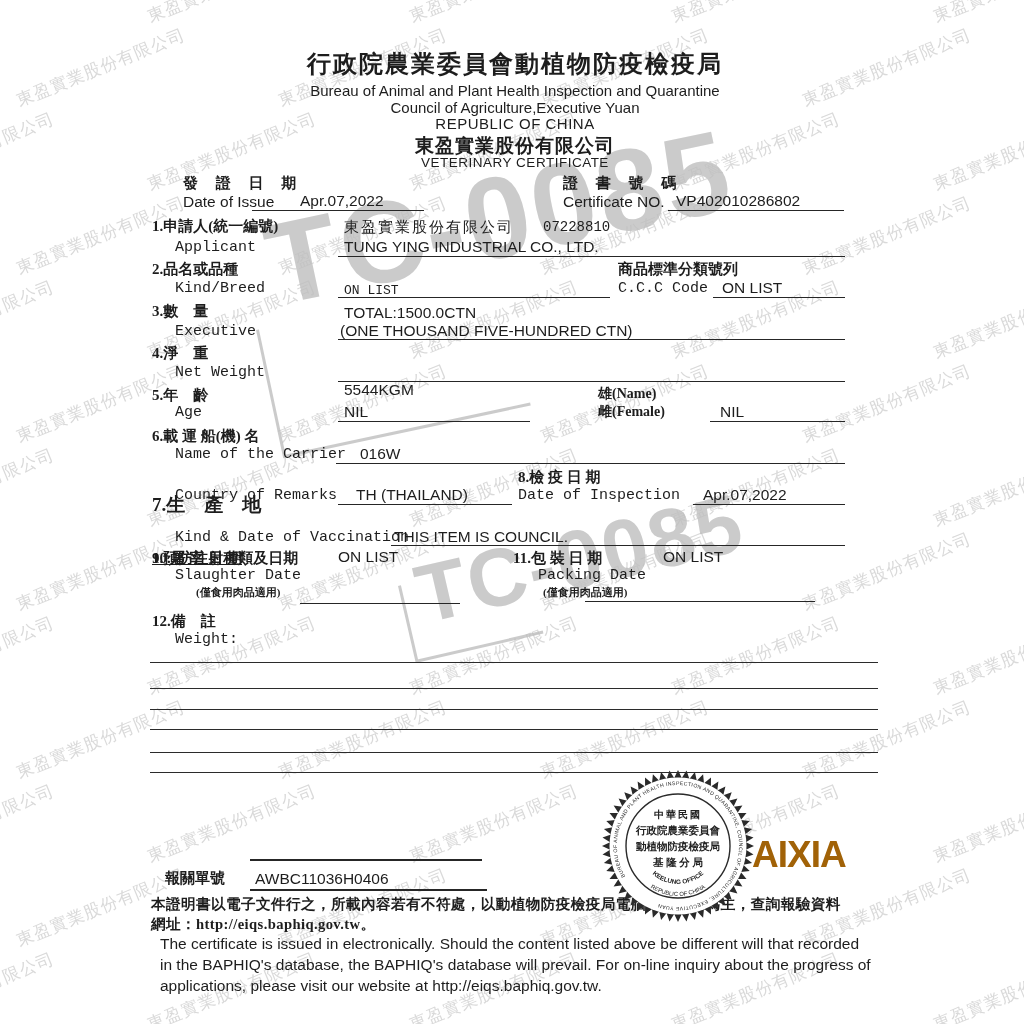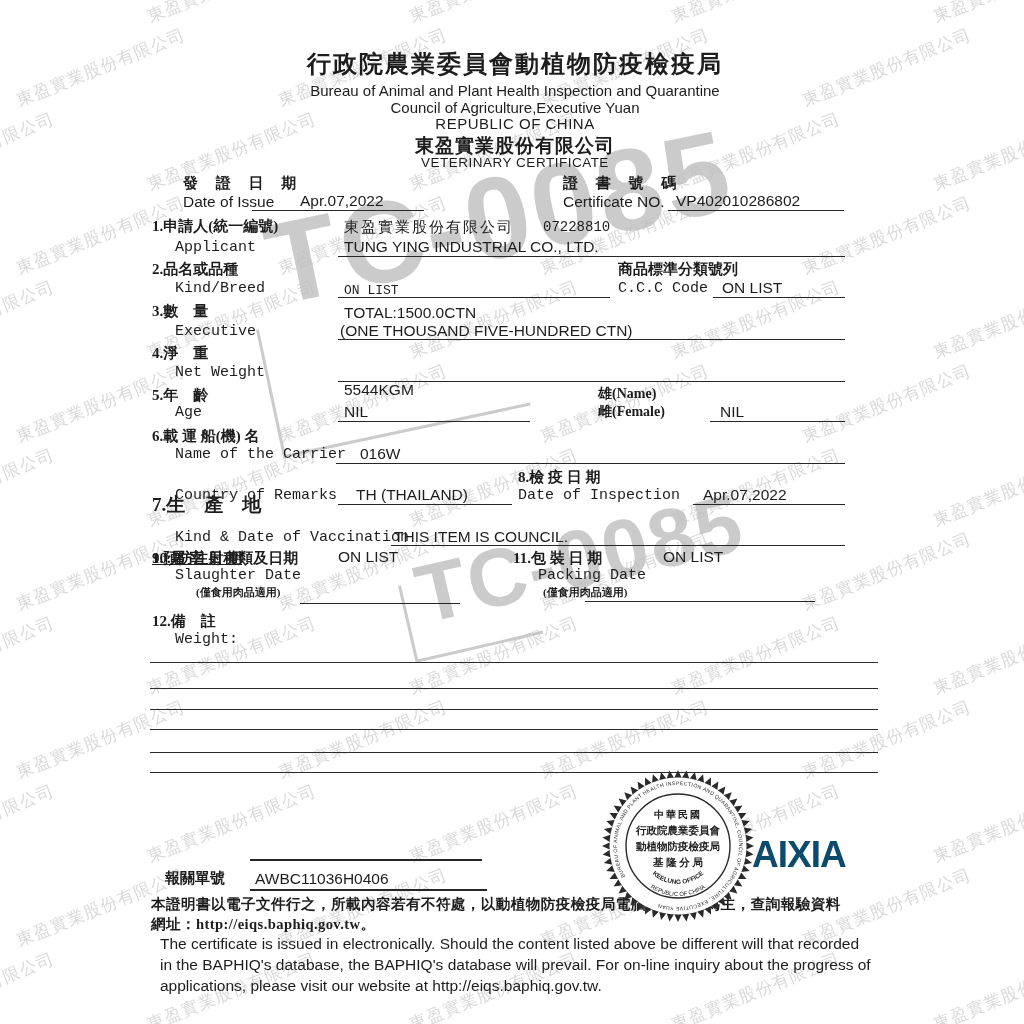--- a/index.html
+++ b/index.html
@@ -21,21 +21,21 @@
   .tc-box{position:absolute;z-index:0;color:rgba(190,190,190,0.8);font-weight:bold;
           font-family:"Liberation Sans",sans-serif;white-space:nowrap;pointer-events:none;}
   #tc1{left:282px;top:198px;font-size:116px;letter-spacing:3px;transform:rotate(-12deg);transform-origin:0 100%;}
   #tc2{left:428px;top:548px;font-size:82px;letter-spacing:2px;transform:rotate(-13deg);transform-origin:0 100%;}
   .tc-corner{position:absolute;z-index:0;border-left:3px solid rgba(185,185,185,0.75);
              border-bottom:3px solid rgba(185,185,185,0.75);pointer-events:none;}
   #tc1-corner{left:256px;top:330px;width:250px;height:128px;transform:rotate(-12deg);transform-origin:0 0;}
   #tc2-corner{left:398px;top:586px;width:128px;height:76px;transform:rotate(-13deg);transform-origin:0 0;}
   .doc{position:relative;z-index:2;}
   #seal{position:absolute;left:601px;top:769px;z-index:3;}
-  #aixia{left:752px;top:834px;font-size:37px;font-weight:bold;color:#0c4a6e;
+  #aixia{left:752px;top:834px;font-size:37px;font-weight:bold;color:#a16207;
          letter-spacing:-1px;font-family:"Liberation Sans",sans-serif;}
   .note-zh{font-size:11px;font-family:Liberation Serif, serif;}
   .footer-zh{font-size:14.6px;letter-spacing:0.4px;}
   .footer-en{font-size:15.5px;}
   .rline{position:absolute;border-bottom:1.8px solid #2b2b2b;height:0;left:150px;width:728px;}
 </style>
 </head>
 <body>
 
 <div id="page">

